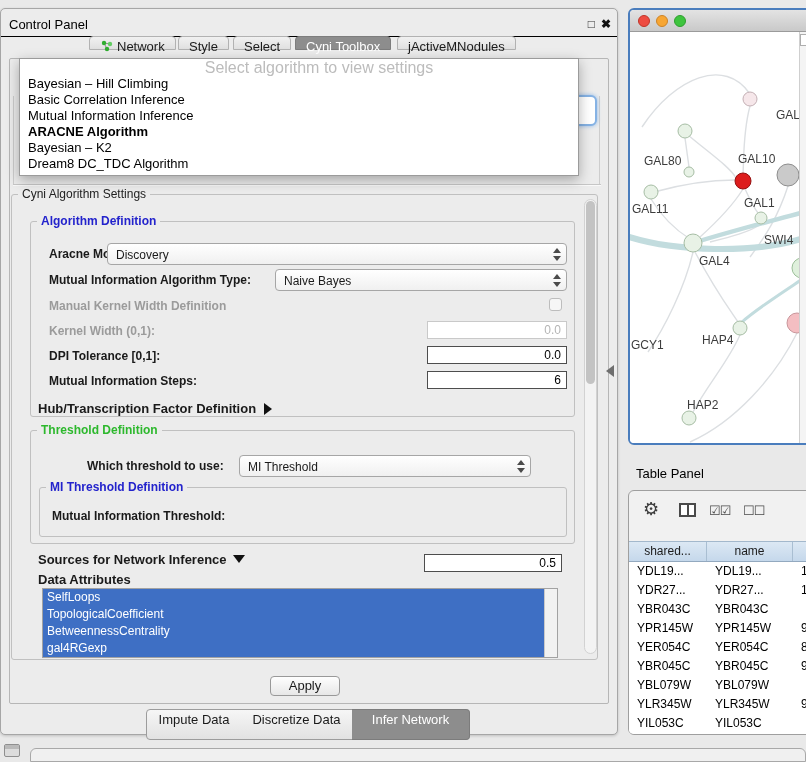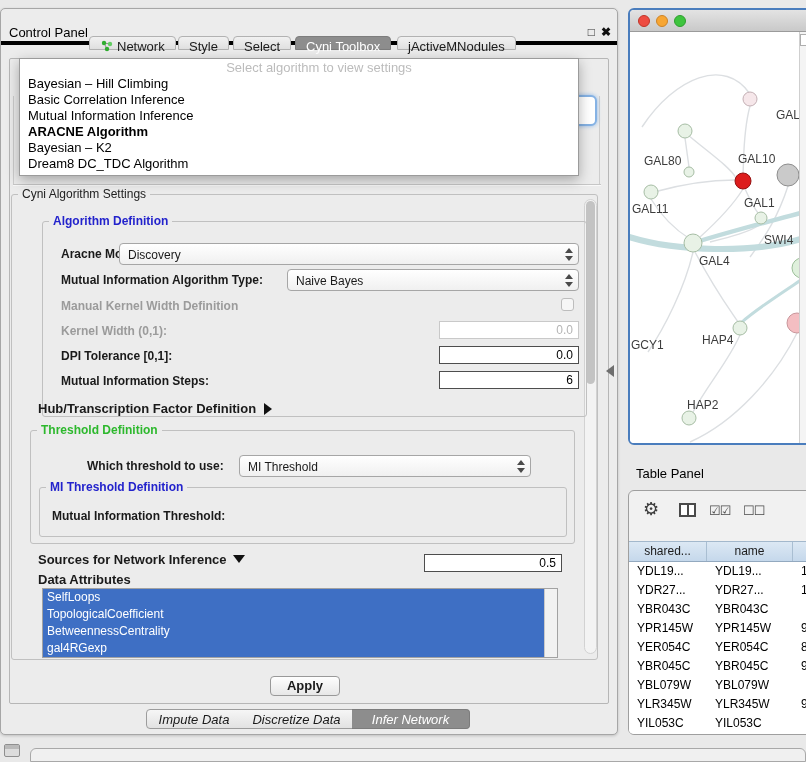--- a/index.html
+++ b/index.html
@@ -4,21 +4,21 @@
 <style>
   * { box-sizing: border-box; margin: 0; padding: 0; }
   html,body { background:#e9e9e9; }
   .screen { position:relative; width:806px; height:762px; background:#e9e9e9; overflow:hidden;
             font-family:"Liberation Sans", sans-serif; font-size:13px; color:#1a1a1a; }
 
   
   #control-panel { position:absolute; left:0; top:8px; width:618px; height:727px;
                    background:#ececec; border:1px solid #a6a6a6; border-radius:5px;
                    box-shadow:0 1px 3px rgba(0,0,0,.18); }
-  .cp-titlebar { position:absolute; left:0; top:12px; right:0; height:24px; border-bottom:4px solid #000000; }
+  .cp-titlebar { position:absolute; left:0; top:4px; right:0; height:24px; border-bottom:1px solid #000000; }
   .cp-title { position:absolute; left:8px; top:4px; color:#000; }
   .cp-float { position:absolute; right:22px; top:4px; font-size:12px; color:#333; cursor:default; }
   .cp-close { position:absolute; right:6px; top:4px; font-size:12px; color:#111; font-weight:bold; cursor:default; }
 
   .cp-tab { position:absolute; top:27px; height:14px; line-height:20px; padding:0 10px;
             background:linear-gradient(#f1f1f1,#e0e0e0); border:1px solid #b2b2b2;
             border-radius:4px 4px 0 0; font-size:13px; white-space:nowrap; }
   .cp-tab.selected { background:#8d8d8d; color:#fff; border-color:#7d7d7d; }
   #tab-network { left:88px; } #tab-style { left:177px; } #tab-select { left:232px; }
   #tab-cyni { left:294px; } #tab-jactive { left:396px; }
@@ -40,21 +40,21 @@
             font-size:12px; color:#222; white-space:nowrap; }
   .legend.blue { color:#2323cc; font-weight:bold; }
   .legend.green { color:#2db82d; font-weight:bold; }
 
   #cyni-group { left:1px; top:135px; width:587px; height:466px; z-index:2; }
   #cyni-scroll { position:absolute; right:0; top:4px; width:13px; height:455px;
                  background:#f3f3f3; border:1px solid #d2d2d2; border-radius:7px; }
   #cyni-scroll-thumb { position:absolute; left:1px; top:1px; width:9px; height:183px;
                        background:#c3c3c3; border-radius:5px; }
 
-  #algdef-group { left:18px; top:26px; width:545px; height:196px;margin-left:12px; }
+  #algdef-group { left:18px; top:26px; width:545px; height:196px; }
   .flabel { position:absolute; font-size:12px; font-weight:bold; color:#1a1a1a; white-space:nowrap; }
   .flabel.disabled { color:#9b9b9b; }
 
   .combo { position:absolute; height:22px; background:linear-gradient(#ffffff,#f0f0f0);
            border:1px solid #a6a6a6; border-radius:4px; font-size:12px; }
   .combo-text { position:absolute; left:8px; top:4px; white-space:nowrap; }
   .combo-arrows { position:absolute; right:5px; top:4px; }
   .arr-up, .arr-down { display:block; width:0; height:0; border-left:4px solid transparent; border-right:4px solid transparent; }
   .arr-up { border-bottom:5px solid #4a4a4a; margin-bottom:3px; }
   .arr-down { border-top:5px solid #4a4a4a; }
@@ -96,33 +96,33 @@
 
   #attr-list { position:absolute; left:30px; top:393px; width:516px; height:70px;
                background:#fef9c3; border:1px solid #a2a2a2; }
   .attr-item { height:17px; line-height:17px; background:#3e6fc4; color:#fff; font-size:12px;
                padding-left:4px; width:calc(100% - 13px); white-space:nowrap; overflow:hidden; }
   #attr-vscroll { position:absolute; right:0; top:0; bottom:0; width:13px;
                   background:#f2f2f2; border-left:1px solid #c9c9c9; }
 
   #apply-btn { position:absolute; left:260px; top:617px; width:70px; height:20px; line-height:18px;
                text-align:center; border:1px solid #999; border-radius:4px;
-               background:linear-gradient(#fefefe,#e7e7e7); font-size:13px; z-index:2;font-weight:bold; }
-
-  .bseg { position:absolute; top:700px; height:20px; line-height:19px; text-align:center; font-size:13px;
-          background:linear-gradient(#f6f6f6,#e2e2e2); border:1px solid #9c9c9c;font-style:italic; }
+               background:linear-gradient(#fefefe,#e7e7e7); font-size:13px; z-index:2; }
+
+  .bseg { position:absolute; top:700px; height:31px; line-height:19px; text-align:center; font-size:13px;
+          background:linear-gradient(#f6f6f6,#e2e2e2); border:1px solid #9c9c9c; }
   #seg-impute { left:145px; width:96px; border-radius:4px 0 0 4px; }
   #seg-discretize { left:240px; width:112px; border-left:none; }
   #seg-infer { left:351px; width:118px; border-radius:0 4px 4px 0; border-left:none;
                background:#8d8d8d; color:#fff; border-color:#7c7c7c; }
 
   
   #algo-popup { position:absolute; left:18px; top:49px; width:560px; background:#fff;
                 border:1px solid #9b9b9b; box-shadow:0 4px 12px rgba(0,0,0,.3); z-index:50; padding-bottom:3px; }
-  .popup-placeholder { height:17px; line-height:17px; text-align:center; color:#bcbcbc; font-size:13px;padding-left:40px; }
+  .popup-placeholder { height:17px; line-height:17px; text-align:center; color:#bcbcbc; font-size:16px;padding-left:40px; }
   .popup-item { height:16px; line-height:16px; padding-left:8px; font-size:13px; color:#000; white-space:nowrap; }
   .popup-item.bold { font-weight:bold; }
 
   #splitter-arrow { position:absolute; left:606px; top:365px; width:0; height:0;
                     border-top:6px solid transparent; border-bottom:6px solid transparent;
                     border-right:8px solid #6e6e6e; }
 
   
   #network-window { position:absolute; left:628px; top:8px; width:182px; height:437px;
                     border:2px solid #4a7dbd; border-radius:6px 0 0 6px; background:#fff; overflow:hidden; }

